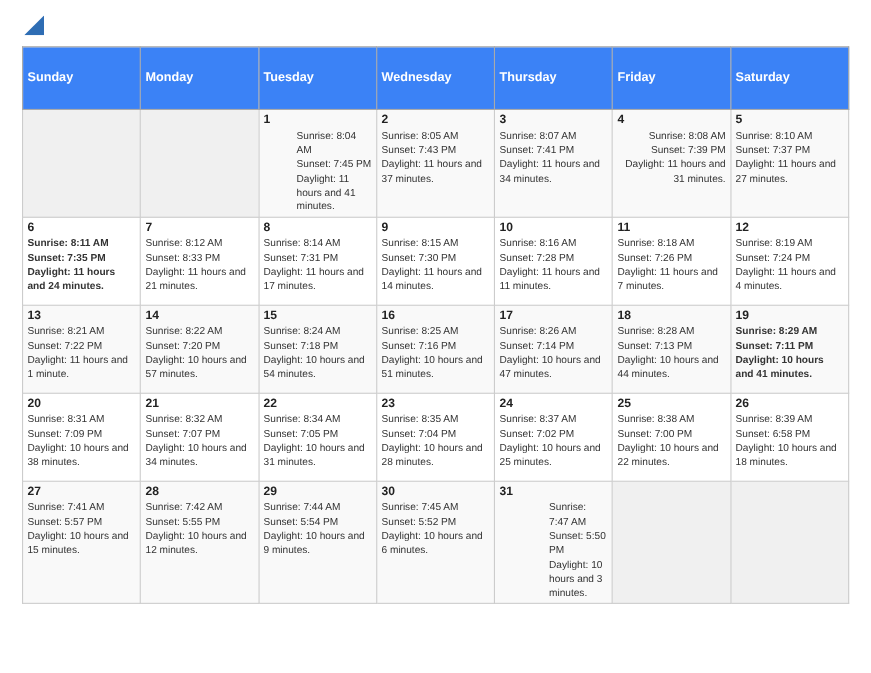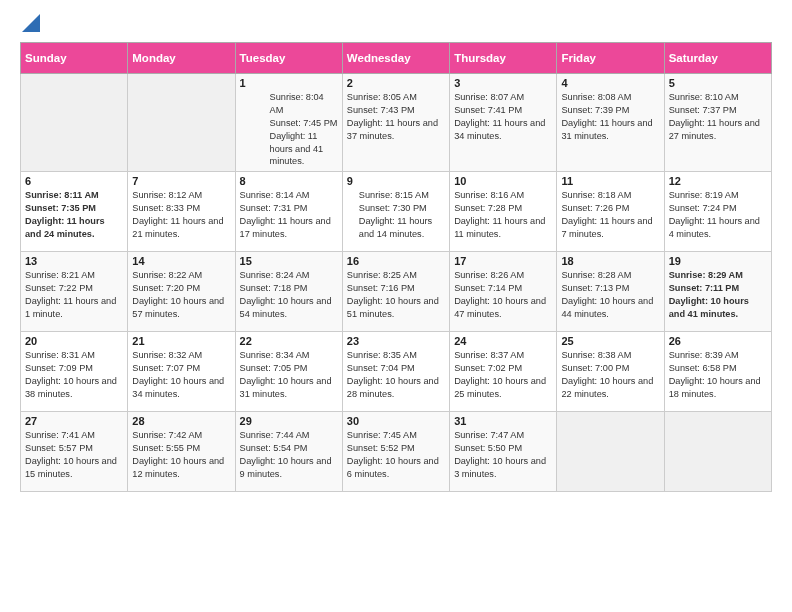--- a/index.html
+++ b/index.html
@@ -54,25 +54,25 @@
       font-size: 14px;
       color: #444;
       margin-top: 2px;
     }
     table {
       width: 100%;
       border-collapse: collapse;
       table-layout: fixed;
     }
     thead th {
-      background-color: #ec4899;
+      background-color: #3b82f6;
       color: #fff;
       font-size: 11.5px;
       font-weight: bold;
-      padding: 9px 4px;
+      padding: 22px 4px;
       text-align: left;
       border: 1px solid #aaa;
     }
     tbody td {
       border: 1px solid #ccc;
       vertical-align: top;
       padding: 3px 4px;
       font-size: 9.5px;
       color: #333;
       height: 80px;
@@ -145,21 +145,21 @@
 Daylight: 11 hours and 37 minutes.</div>
           </td>
           <td>
             <span class="day-num">3</span>
             <div class="day-info" style="white-space: pre-line;">Sunrise: 8:07 AM
 Sunset: 7:41 PM
 Daylight: 11 hours and 34 minutes.</div>
           </td>
           <td>
             <span class="day-num">4</span>
-            <div class="day-info" style="white-space: pre-line;">Sunrise: 8:08 AM
+            <div class="day-info" style="white-space: pre-line; text-align: right;">Sunrise: 8:08 AM
 Sunset: 7:39 PM
 Daylight: 11 hours and 31 minutes.</div>
           </td>
           <td>
             <span class="day-num">5</span>
             <div class="day-info" style="white-space: pre-line;">Sunrise: 8:10 AM
 Sunset: 7:37 PM
 Daylight: 11 hours and 27 minutes.</div>
           </td>
         </tr>
@@ -177,21 +177,21 @@
 Daylight: 11 hours and 21 minutes.</div>
           </td>
           <td>
             <span class="day-num">8</span>
             <div class="day-info" style="white-space: pre-line;">Sunrise: 8:14 AM
 Sunset: 7:31 PM
 Daylight: 11 hours and 17 minutes.</div>
           </td>
           <td>
             <span class="day-num">9</span>
-            <div class="day-info" style="white-space: pre-line; margin-left: 12px;">Sunrise: 8:15 AM
+            <div class="day-info" style="white-space: pre-line;">Sunrise: 8:15 AM
 Sunset: 7:30 PM
 Daylight: 11 hours and 14 minutes.</div>
           </td>
           <td>
             <span class="day-num">10</span>
             <div class="day-info" style="white-space: pre-line;">Sunrise: 8:16 AM
 Sunset: 7:28 PM
 Daylight: 11 hours and 11 minutes.</div>
           </td>
           <td>
@@ -315,21 +315,21 @@
 Daylight: 10 hours and 9 minutes.</div>
           </td>
           <td>
             <span class="day-num">30</span>
             <div class="day-info" style="white-space: pre-line;">Sunrise: 7:45 AM
 Sunset: 5:52 PM
 Daylight: 10 hours and 6 minutes.</div>
           </td>
           <td>
             <span class="day-num">31</span>
-            <div class="day-info" style="white-space: pre-line;">Sunrise: 7:47 AM
+            <div class="day-info" style="white-space: pre-line; margin-left: 45px;">Sunrise: 7:47 AM
 Sunset: 5:50 PM
 Daylight: 10 hours and 3 minutes.</div>
           </td>
           <td class="empty"></td>
           <td class="empty"></td>
         </tr>
       </tbody>
   </table>
 </div>
 

